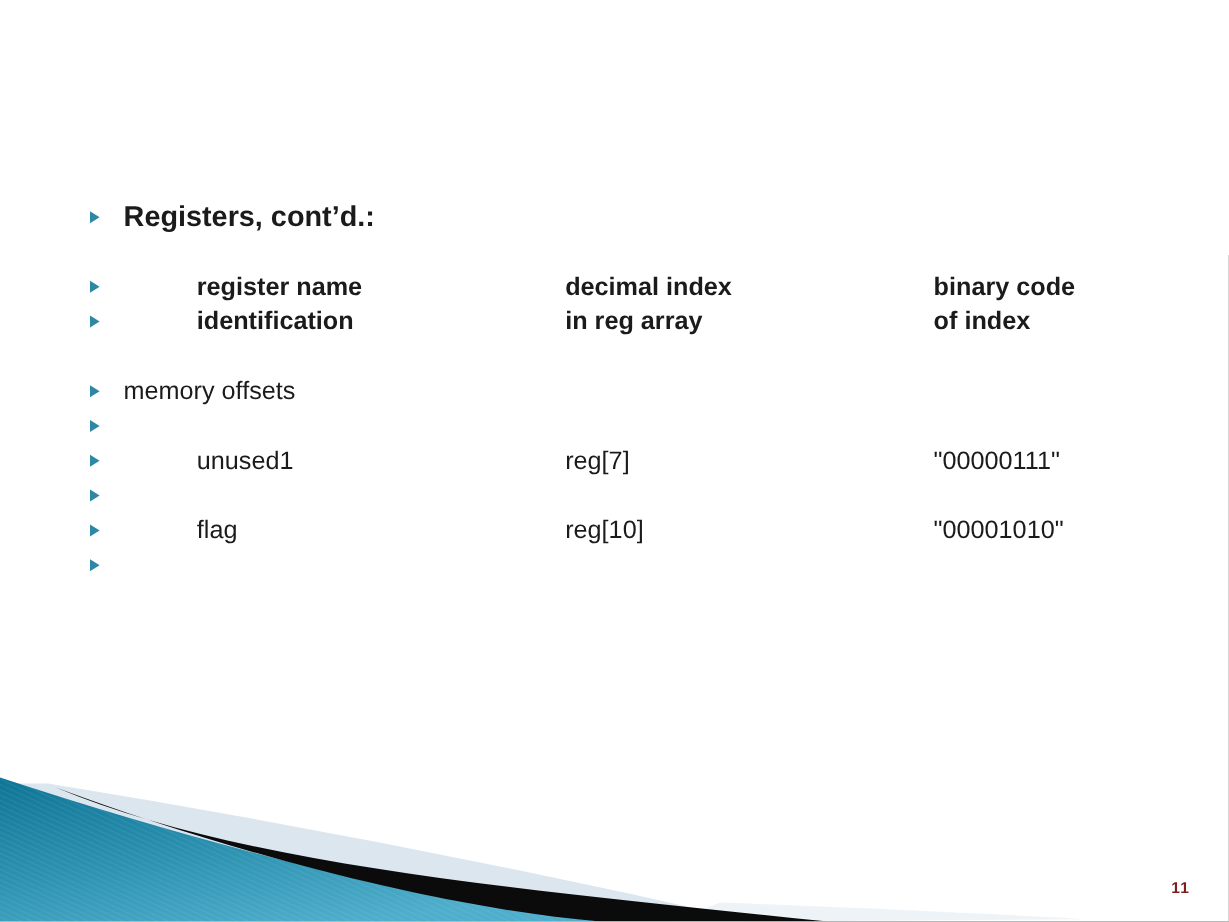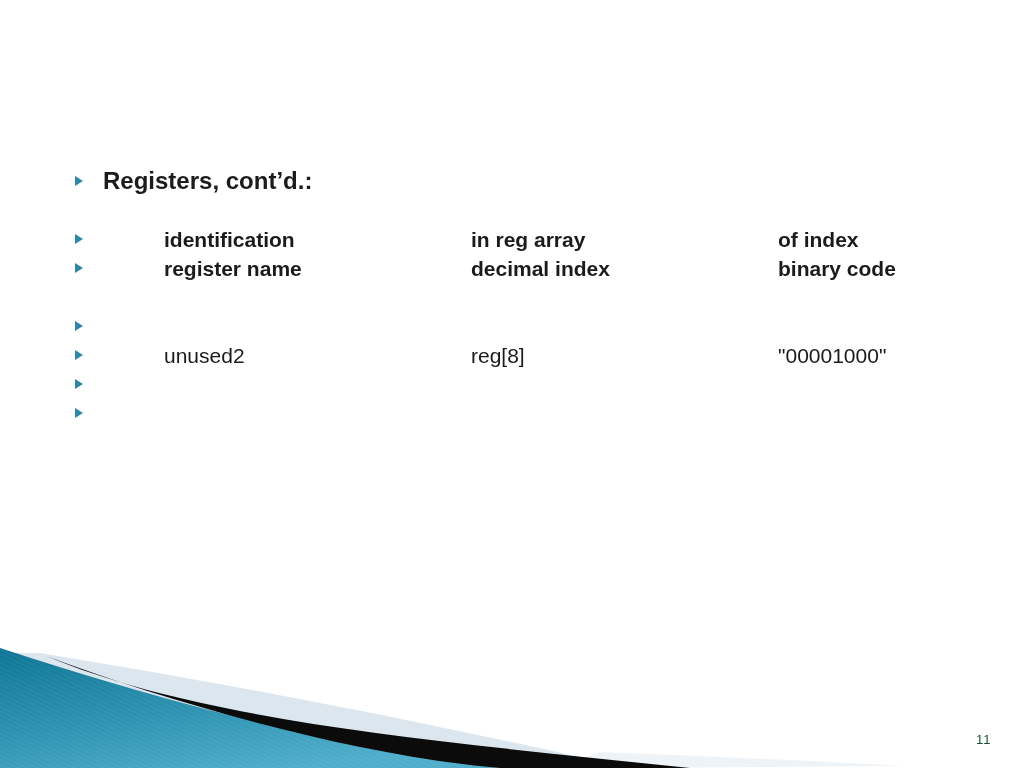--- a/index.html
+++ b/index.html
@@ -26,21 +26,21 @@
   }
   .ind0 .c1{left:103px;}
   .ind1 .c1{left:164px;}
   .c2{left:471px;}
   .c3{left:778px;}
   .bold .c{font-weight:700;}
   .line.title .c1{font-size:24px;}
   .decor{position:absolute;left:0;top:630px;width:1024px;height:138px;display:block;}
   .page-number{
     position:absolute;left:976px;top:732px;
-    font-size:13px;color:#14532d;letter-spacing:1px;
+    font-size:13px;color:#7f1d1d;letter-spacing:1px;font-weight:bold;
   }
 </style>
 </head>
 <body>
 
 <div class="slide">
 
   <div class="content" id="lines-container">
       <div class="line ind0 bold title">
       <span class="bullet" style="visibility: visible;"></span>
@@ -49,53 +49,65 @@
       <span class="c c3"></span>
     </div>
       <div class="line ind0">
 
       <span class="c c1"></span>
       <span class="c c2"></span>
       <span class="c c3"></span>
     </div>
       <div class="line ind1 bold">
       <span class="bullet" style="visibility: visible;"></span>
+      <span class="c c1">register name</span>
+      <span class="c c2">decimal index</span>
+      <span class="c c3">binary code</span>
+    </div>
+      <div class="line ind1 bold">
+      <span class="bullet" style="visibility: visible;"></span>
       <span class="c c1">identification</span>
       <span class="c c2">in reg array</span>
       <span class="c c3">of index</span>
     </div>
-      <div class="line ind1 bold">
-      <span class="bullet" style="visibility: visible;"></span>
-      <span class="c c1">register name</span>
-      <span class="c c2">decimal index</span>
-      <span class="c c3">binary code</span>
-    </div>
       <div class="line ind0">
 
       <span class="c c1"></span>
+      <span class="c c2"></span>
+      <span class="c c3"></span>
+    </div>
+      <div class="line ind0">
+      <span class="bullet" style="visibility: visible;"></span>
+      <span class="c c1">memory offsets</span>
       <span class="c c2"></span>
       <span class="c c3"></span>
     </div>
       <div class="line ind0">
       <span class="bullet" style="visibility: visible;"></span>
       <span class="c c1"></span>
       <span class="c c2"></span>
       <span class="c c3"></span>
     </div>
       <div class="line ind1">
       <span class="bullet" style="visibility: visible;"></span>
-      <span class="c c1">unused2</span>
-      <span class="c c2">reg[8]</span>
-      <span class="c c3">"00001000"</span>
+      <span class="c c1">unused1</span>
+      <span class="c c2">reg[7]</span>
+      <span class="c c3">"00000111"</span>
     </div>
       <div class="line ind0">
       <span class="bullet" style="visibility: visible;"></span>
       <span class="c c1"></span>
       <span class="c c2"></span>
       <span class="c c3"></span>
+    </div>
+      <div class="line ind1">
+      <span class="bullet" style="visibility: visible;"></span>
+      <span class="c c1">flag</span>
+      <span class="c c2">reg[10]</span>
+      <span class="c c3">"00001010"</span>
     </div>
       <div class="line ind0">
       <span class="bullet" style="visibility: visible;"></span>
       <span class="c c1"></span>
       <span class="c c2"></span>
       <span class="c c3"></span>
     </div>
     </div>
 
   <svg class="decor" viewBox="0 630 1024 138" preserveAspectRatio="none" aria-hidden="true">

